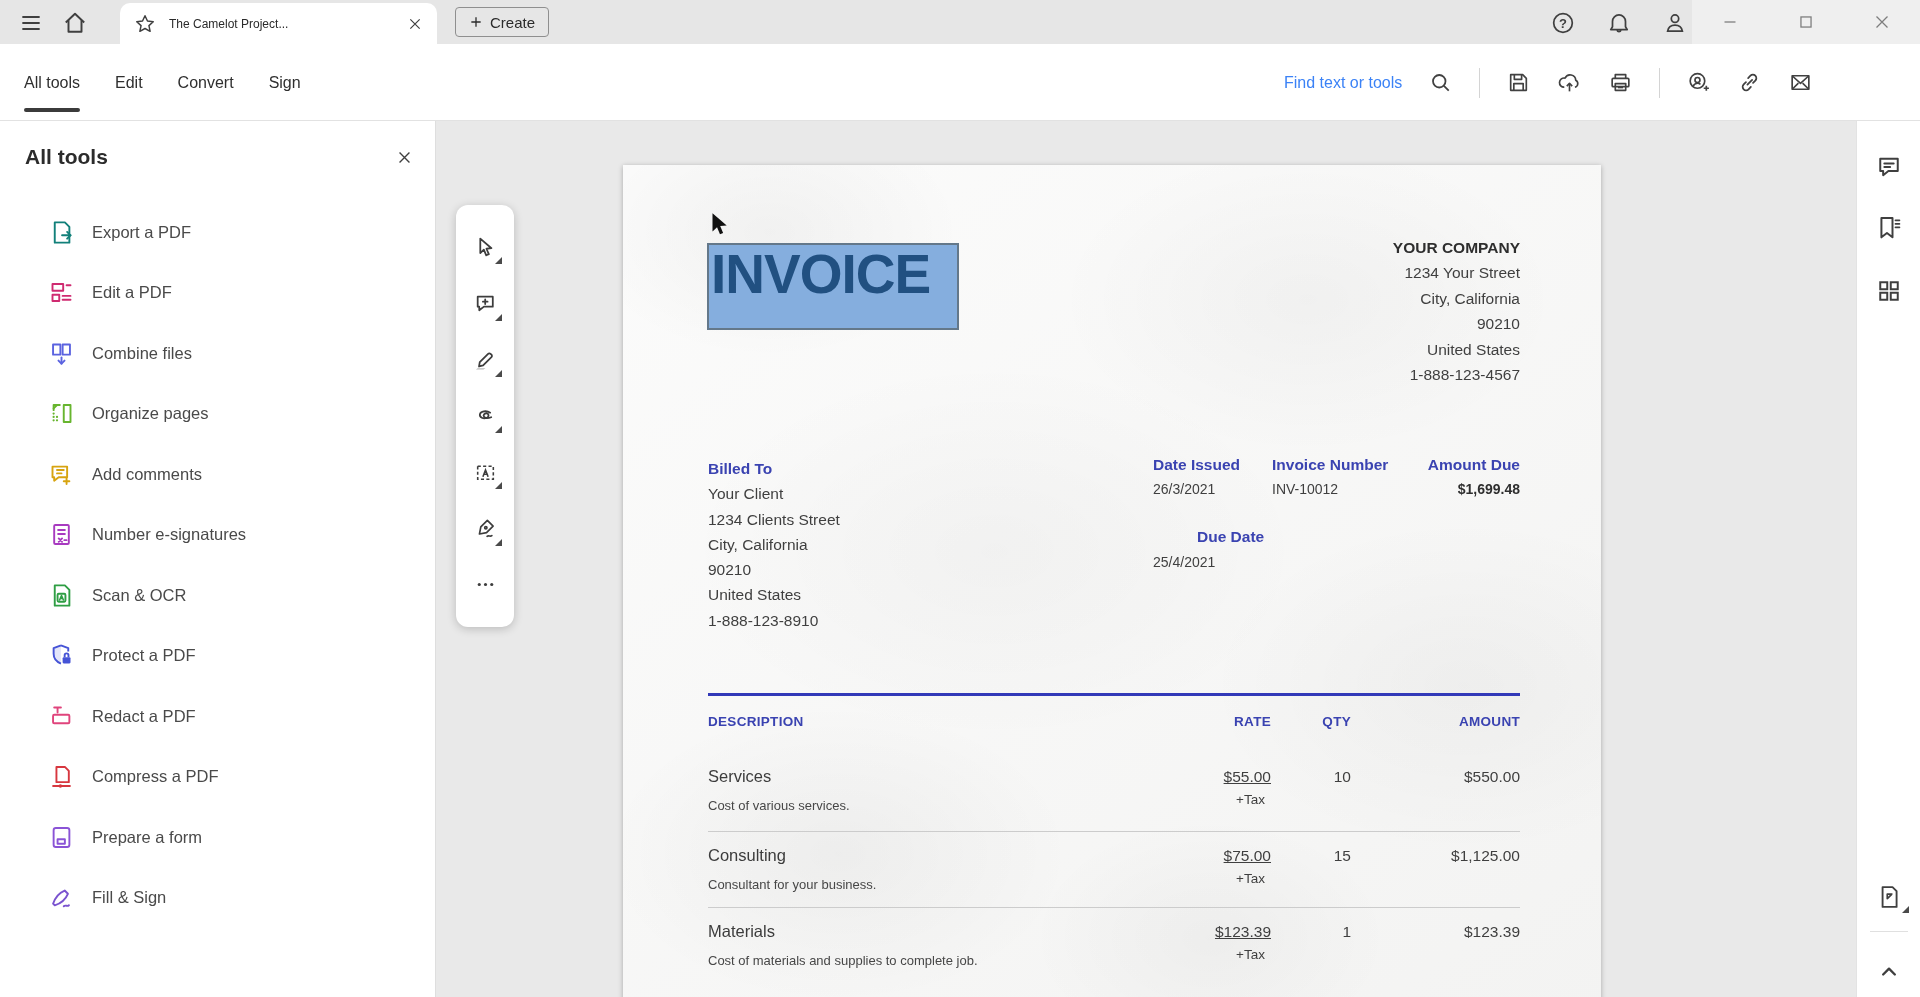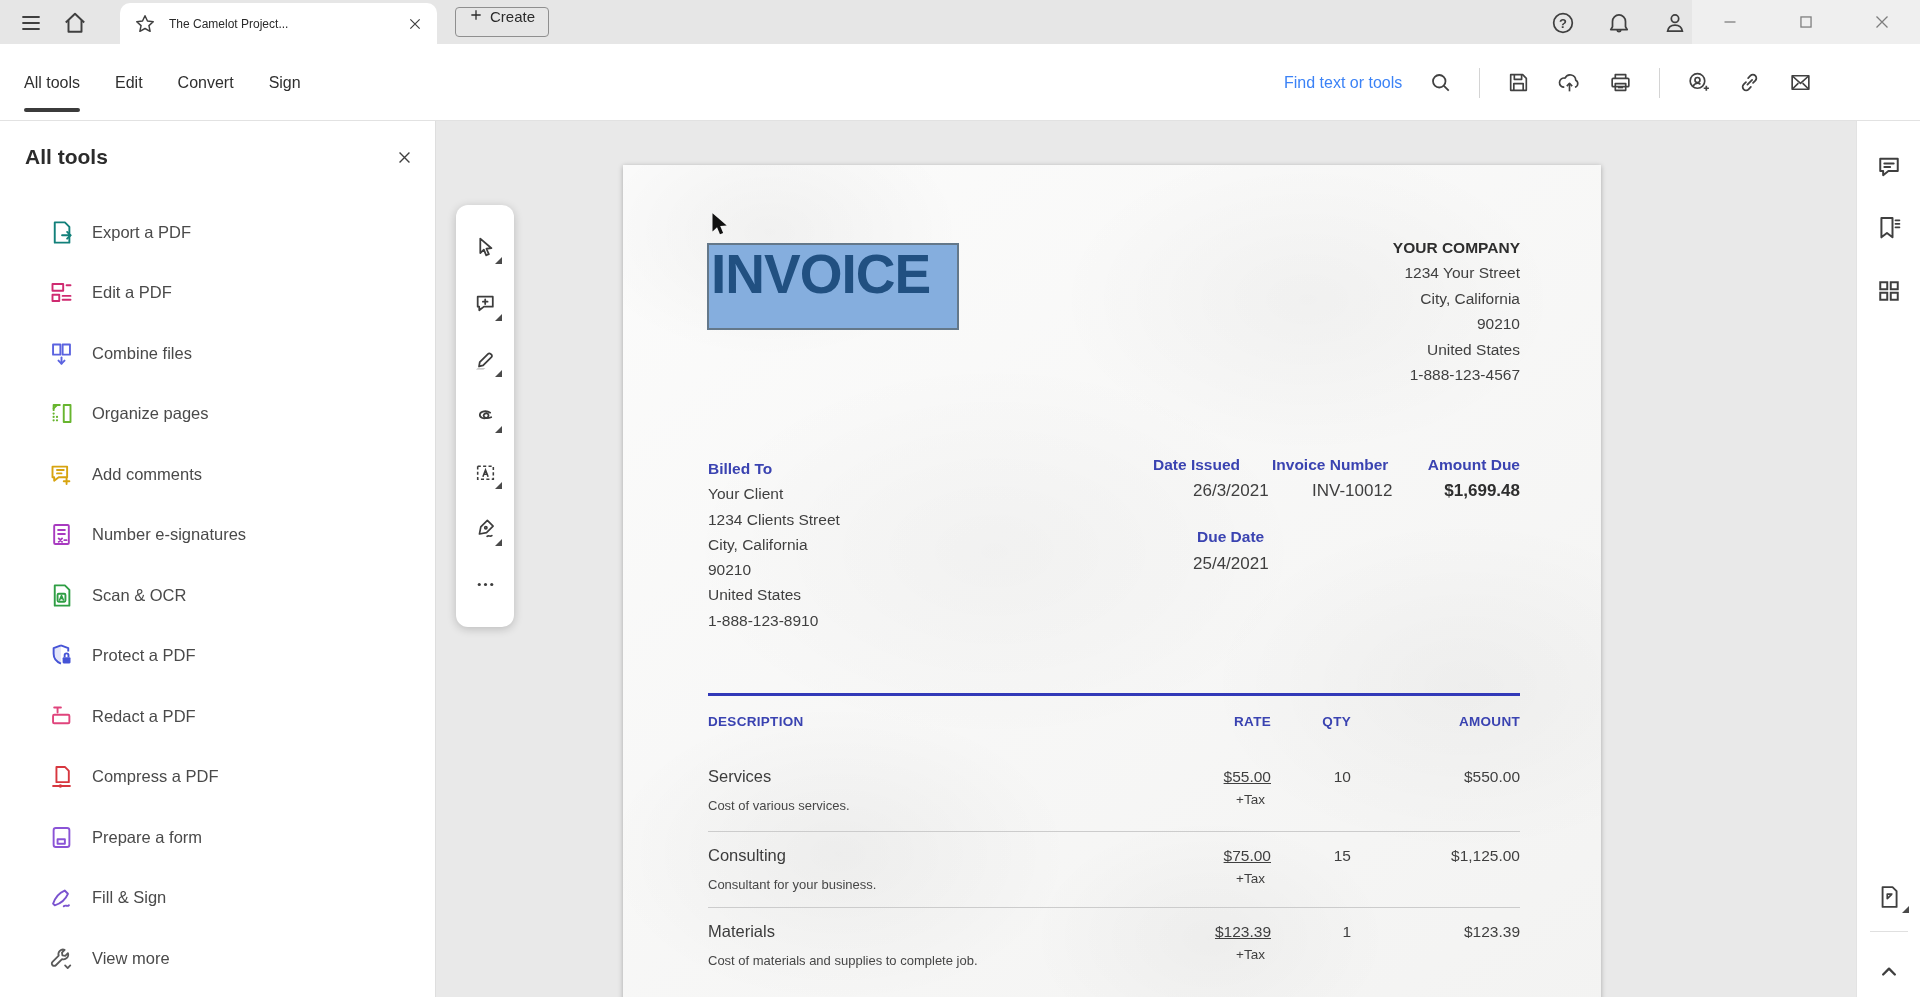--- a/index.html
+++ b/index.html
@@ -12,21 +12,21 @@
   #titlebar { position:absolute; top:0; left:0; right:0; height:44px; background:#e6e6e6; }
   .tb-ic { position:absolute; top:10px; width:26px; height:26px; color:#3f3f3f; cursor:pointer; }
   #hamburger { left:18px; }
   #home { left:62px; }
   #doc-tab { position:absolute; left:120px; top:3px; width:317px; height:41px; background:#ffffff;
              border-radius:10px 10px 0 0; display:flex; align-items:center; padding:0 14px; }
   #doc-tab .star { width:22px; height:22px; color:#3f3f3f; flex:0 0 auto; }
   #doc-tab .tab-title { flex:1; margin-left:13px; font-size:12px; color:#2a2a2a; white-space:nowrap;
              overflow:hidden; }
   #doc-tab .tab-close { width:16px; height:16px; color:#3f3f3f; flex:0 0 auto; }
-  #create-btn { position:absolute; left:455px; top:7px; height:30px; display:inline-flex; 
+  #create-btn { position:absolute; left:455px; top:7px; height:30px; display:inline-flex; align-items:center;
              gap:7px; padding:0 13px; border:1px solid #8f8f8f; border-radius:4px; font-size:15px;
              color:#2b2b2b; background:transparent; cursor:pointer; }
   #create-btn svg { width:14px; height:14px; color:#2b2b2b; }
   #help-ic { left:1550px; } #bell-ic { left:1606px; } #user-ic { left:1662px; }
   #win-zone { position:absolute; right:0; top:0; width:228px; height:44px; background:#efefef;
              display:flex; }
   .win-btn { flex:1; display:flex; align-items:center; justify-content:center; color:#7d7d7d; cursor:pointer; }
   .win-btn svg { width:22px; height:22px; }
 
   
@@ -98,21 +98,21 @@
   
   .abs { position:absolute; }
   #sel-box { left:84px; top:78px; width:252px; height:87px; background:#85aede;
              border:2px solid #64788a; z-index:5; }
   #invoice-heading { font-size:55px; font-weight:bold; color:#215081; letter-spacing:-1px;
              line-height:58px; margin:0 0 0 2px; }
   #company-block { right:81px; top:70px; text-align:right; font-size:15.5px; line-height:25.4px; color:#3f3f3f; }
   #company-block .co-name { font-weight:bold; color:#2e2e2e; }
   #billed-block { left:85px; top:291px; font-size:15.5px; line-height:25.3px; color:#3f3f3f; }
   .inv-label { font-weight:bold; color:#3a43b1; font-size:15.5px; }
-  .inv-value { font-size:17px; color:#3f3f3f;margin-left:40px; }
+  .inv-value { font-size:14px; color:#3f3f3f; }
   #lbl-date-issued { left:530px; top:291px; } #val-date-issued { left:530px; top:316px; }
   #lbl-inv-num { left:649px; top:291px; }    #val-inv-num { left:649px; top:316px; }
   #lbl-amount-due { right:81px; top:291px; } #val-amount-due { right:81px; top:316px; font-weight:bold; color:#2e2e2e; }
   #lbl-due-date { left:530px; top:363px;margin-left:44px; }   #val-due-date { left:530px; top:389px;text-align:center; }
 
   #table-rule { left:85px; top:528px; width:812px; height:3px; background:#3239b8; }
   .th { top:549px; font-size:13.5px; font-weight:bold; color:#3a43b1; letter-spacing:.3px; }
   #th-desc { left:85px; } #th-rate { right:330px; } #th-qty { right:250px; } #th-amount { right:81px; }
   .inv-row { left:0; width:978px; height:60px; }
   .inv-row .r-name { position:absolute; left:85px; top:0; font-size:16.5px; color:#3c3c3c; }
@@ -413,29 +413,20 @@
       <div class="tool-item">
         <span class="tool-ic" style="color: rgb(122, 83, 207);">
           <svg viewBox="0 0 24 24" fill="none" stroke="currentColor" stroke-width="1.7" stroke-linejoin="round">
               <path d="M4.5 17.5c2-5.8 5.7-9.8 10.3-11.7l2.9 2.9C15.8 13.3 11.8 17 6 19z"></path>
               <path d="M14 19.8c1.6-1.6 3 .6 4.6-.9" stroke-linecap="round"></path>
             </svg>
         </span>
         <span class="tool-label">Fill &amp; Sign</span>
       </div>
 
-      <div class="tool-item">
-        <span class="tool-ic" style="color: rgb(90, 90, 90);">
-          <svg viewBox="0 0 24 24" fill="none" stroke="currentColor" stroke-width="1.6" stroke-linejoin="round">
-              <path d="M14.8 4.3a4.1 4.1 0 0 0-5.3 5.2L4 15a2.1 2.1 0 0 0 3 3l5.5-5.5a4.1 4.1 0 0 0 5.2-5.3l-2.4 2.4-2.5-.4-.4-2.5z"></path>
-              <path d="m15.2 18.2 2.3 2.3 2.3-2.3" stroke-linecap="round"></path>
-            </svg>
-        </span>
-        <span class="tool-label">View more</span>
-      </div>
 
     </div>
   </div>
 
   <div id="doc-area">
 
     <div id="page">
 
       <div class="abs" id="sel-box">
         <div id="invoice-heading">INVOICE</div>

